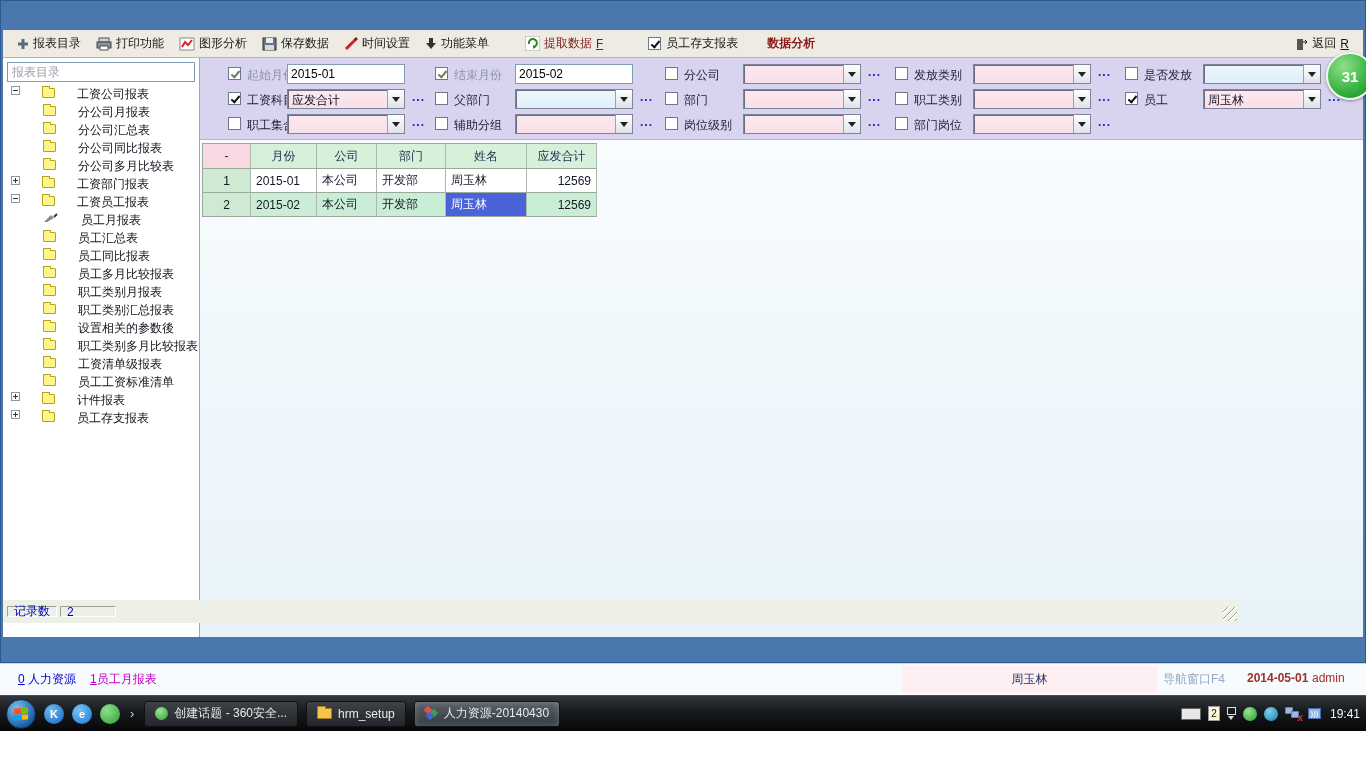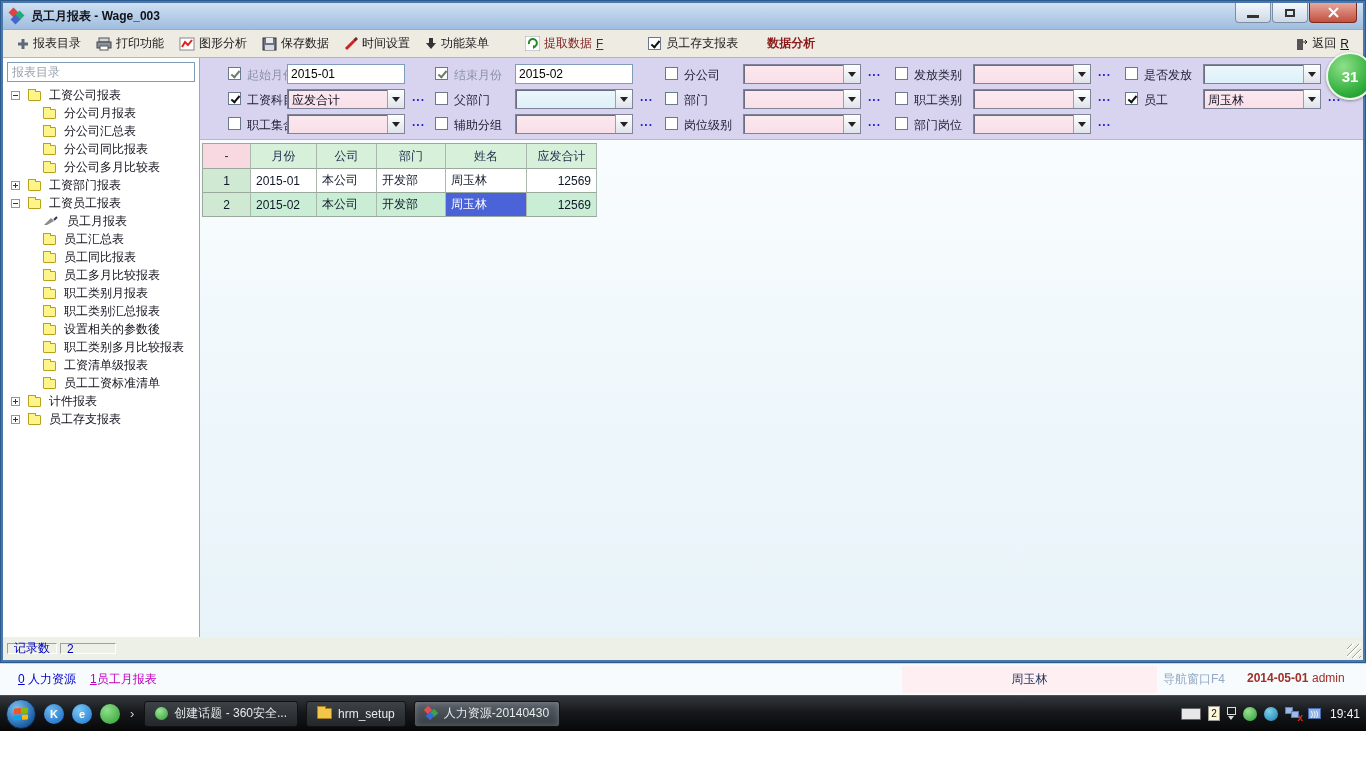--- a/index.html
+++ b/index.html
@@ -46,21 +46,21 @@
 
   
   .cb{position:relative;width:13px;height:13px;background:#fff;border:1px solid #6a7a8a;display:inline-block;flex:none}
   .cb.on::after{content:"";position:absolute;left:2px;top:3px;width:7px;height:3px;
                 border-left:2px solid #111;border-bottom:2px solid #111;transform:rotate(-50deg)}
   .cb.mutck::after{border-color:#6d7d6d}
 
   
   .treepanel{position:absolute;left:3px;top:58px;width:197px;height:579px;background:#fff;border-right:1px solid #9aa8b8}
   .tree-h{margin:4px;height:20px;border:1px solid #7f9db9;color:#9aa2ac;display:flex;align-items:center;padding:0 4px}
-  .ti{display:flex;align-items:center;height:18px;gap:8px;cursor:default}
+  .ti{display:flex;align-items:flex-start;height:18px;gap:22px;cursor:default}
   .ti.l0{padding-left:8px}
   .ti.l1{padding-left:40px}
   .xb{width:9px;height:9px;border:1px solid #8899aa;background:#fff;position:relative;flex:none}
   .xb::before,.xb.plus::after{content:"";position:absolute;background:#333}
   .xb::before{left:1px;top:3px;width:5px;height:1px}
   .xb.plus::after{left:3px;top:1px;width:1px;height:5px}
   .fold{width:13px;height:10px;background:#fdf48a;border:1px solid #b8a21a;border-radius:1px;position:relative;flex:none;margin-top:2px}
   .fold::before{content:"";position:absolute;left:-1px;top:-3px;width:6px;height:2px;background:#fdf48a;border:1px solid #b8a21a;border-bottom:none}
   .tl{white-space:nowrap;color:#14141e}
 
@@ -95,21 +95,21 @@
   .c.rn{background:var(--rn-green);justify-content:center}
   .c.g{background:var(--row-green)}
   .c.num{justify-content:flex-end}
   .c.sel{background:var(--sel-blue);color:#fff}
   .c0{width:48px}.c1{width:66px}.c2{width:60px}.c3{width:69px}.c4{width:81px}.c5{width:70px}
   .sumrow{position:absolute;left:2px;top:456px;display:flex;border-top:1px solid #9aa89e;border-left:1px solid #9aa89e;background:#fff}
   .sumrow .c{background:#fdfdfd}
   .sumrow .c.first{background:#e4e4e4}
 
   
-  .statusbar{position:absolute;left:3px;top:637px;width:1360px;height:23px;background:#edf0e7;
+  .statusbar{position:absolute;left:3px;top:600px;width:1236px;height:23px;background:#edf0e7;
              display:flex;align-items:stretch;gap:3px;padding:6px 4px;color:var(--status-text)}
   .sp{border:1px solid;border-color:#9aa396 #ffffff #ffffff #9aa396;display:flex;align-items:center;padding:0 6px;white-space:nowrap}
   .sp.msg{flex:1;overflow:hidden}
   .grip{position:absolute;right:2px;bottom:2px;width:14px;height:14px;
         background:repeating-linear-gradient(135deg,transparent 0 3px,#9aa396 3px 4px,#fff 4px 5px)}
 
   
   .bottombar{position:absolute;left:0;top:663px;width:1366px;height:32px;background:#f7fbfe;border-top:1px solid #cdd6de}
   .btab{position:absolute;top:7px;white-space:nowrap}
   .btab u{text-decoration:underline}
@@ -170,41 +170,20 @@
          border:2px solid #eef7ee;box-shadow:0 1px 3px rgba(0,0,0,.4);
          display:flex;align-items:center;justify-content:center;color:#fff;font-weight:bold;font-size:15px}
 </style>
 </head>
 <body>
 
 <div class="screen">
 
   <div class="window">
 
-    <div class="titlebar">
-      <span class="title-ic">
-          <i></i>
-          <i></i>
-          <i></i>
-        </span>
-      <span class="title-txt">员工月报表 - Wage_003</span>
-      <span class="wbtns">
-        <span class="wbtn">
-            <span class="glyph-min"></span>
-          </span>
-        <span class="wbtn">
-            <span class="glyph-rest"></span>
-          </span>
-        <span class="wbtn close">
-          <svg width="11" height="11">
-              <path d="M1 1 L10 10 M10 1 L1 10" stroke="#fff" stroke-width="2"></path>
-            </svg>
-        </span>
-      </span>
-    </div>
 
     <div class="toolbar">
       <span class="tbi">
         <svg width="12" height="12">
             <path d="M6 1 V11 M1 6 H11" stroke="#5a6a7a" stroke-width="3"></path>
           </svg>
         <span>报表目录</span>
       </span>
       <span class="tbi">
         <svg width="16" height="14">

